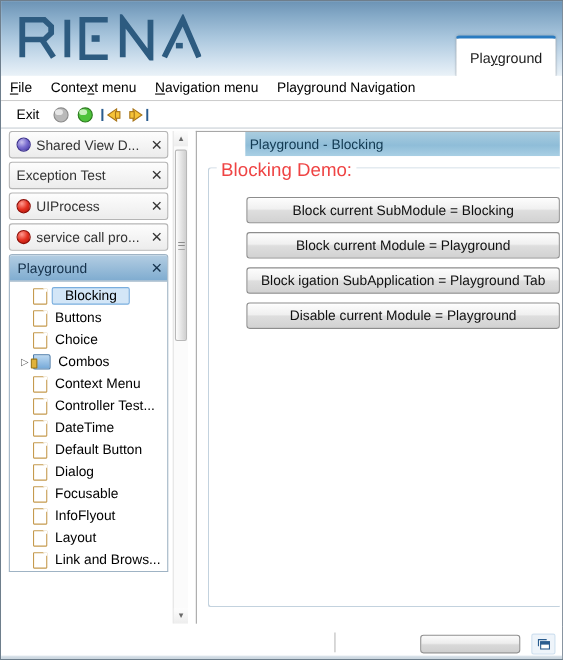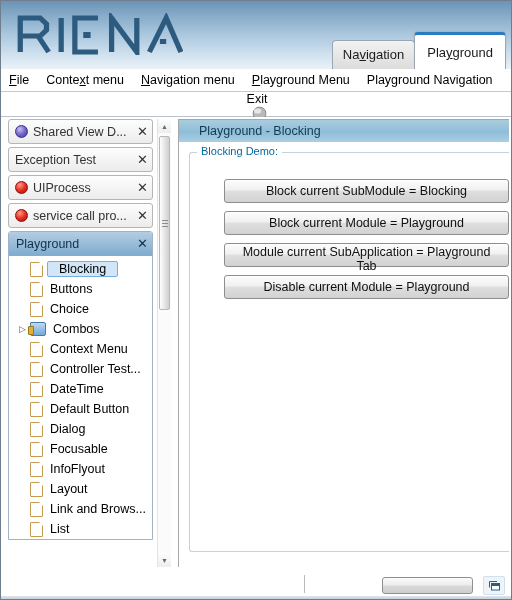--- a/index.html
+++ b/index.html
@@ -54,21 +54,21 @@
     background:#ffffff;border-bottom:1px solid #c8c8c8;
     display:flex;align-items:center;padding-left:8px;box-sizing:border-box;
   }
   .menu{font-size:12.5px;color:#000;margin-right:17px;white-space:nowrap;}
   .menu u{text-decoration:underline;}
 
   
   .toolbar{
     position:absolute;left:0;top:91px;width:510px;height:25px;
     background:#ffffff;border-bottom:1px solid #b9c2ca;
-    display:flex;align-items:center;padding-left:14px;box-sizing:border-box;flex-direction:column;
+    display:flex;align-items:center;padding-left:14px;box-sizing:border-box;
   }
   .tb-exit{font-size:12.5px;color:#000;margin-right:12px;}
   .tb-ico{margin-right:7px;display:flex;align-items:center;}
 
   
   .bodyarea{position:absolute;left:0;top:116px;width:510px;height:452px;background:#fff;}
 
   
   .nav{
     position:absolute;left:2px;top:2px;width:168px;height:448px;
@@ -162,34 +162,35 @@
   .sb-grip{width:6px;height:7px;
     background:repeating-linear-gradient(to bottom,#8c8c8c 0 1px,transparent 1px 3px);}
 
   
   .content{
     position:absolute;left:177px;top:2px;width:331px;height:448px;
     border:1px solid #a7a7a7;border-right:none;border-bottom:none;
     background:#fff;box-sizing:border-box;overflow:hidden;
   }
   .cnt-title{
-    height:22px;line-height:22px;padding-left:20px;
+    height:22px;line-height:22px;padding-left:4px;
     background:linear-gradient(to bottom,#a9ccdf,#8fbdd8 55%,#a9cfe4);
     color:#123a52;font-size:12.5px;
     border-bottom:1px solid #ffffff;
+    margin-left:44px;
   }
   .cnt-body{position:absolute;left:0;top:23px;right:0;bottom:0;background:#fff;padding:9px 0 0 10px;}
   .group{
     position:relative;border:1px solid #c3d2de;border-right:none;
     border-radius:3px 0 0 3px;
     height:400px;margin-right:0;padding-top:0;box-sizing:border-box;
   }
   .group-legend{
     position:absolute;left:7px;top:-8px;background:#fff;padding:0 4px;
-    font-size:11px;color:#0369a1;
+    font-size:17px;color:#ef4444;
   }
   .btnstack{padding:26px 0 0 22px;}
   .pbtn{
     display:block;width:285px;height:24px;margin-bottom:8px;
     border:1px solid #8d8d8d;border-radius:3px;
     background:linear-gradient(to bottom,#fdfdfd 0%,#f0f0f0 45%,#dedede 52%,#d2d2d2 100%);
     font-family:"Liberation Sans","DejaVu Sans",sans-serif;
     font-size:12.5px;color:#101010;cursor:default;
     box-shadow:0 1px 0 rgba(255,255,255,.7) inset;
     margin-left:12px;
@@ -237,41 +238,35 @@
           <path d="M92,39 L92,5 L116,39 L116,5"></path>
 
           <path d="M128,39 L144,5 L158,39"></path>
         </g>
         <rect x="65" y="19" width="7" height="6" fill="#2d5b80"></rect>
         <rect x="138" y="26" width="6" height="5" fill="#2d5b80"></rect>
       </svg>
     </div>
 
     <div class="tabs">
-      <div class="tab">
-        <span>Na<u>v</u>igation</span>
-      </div>
       <div class="tab active">
         <span>Pla<u>y</u>ground</span>
       </div>
     </div>
   </div>
 
   <div class="menubar">
     <div class="menu">
       <span><u>F</u>ile</span>
     </div>
     <div class="menu">
       <span>Conte<u>x</u>t menu</span>
     </div>
     <div class="menu">
       <span><u>N</u>avigation menu</span>
-    </div>
-    <div class="menu">
-      <span><u>P</u>layground Menu</span>
     </div>
     <div class="menu">
       <span>Playground Navigation</span>
     </div>
   </div>
 
   <div class="toolbar">
     <div class="tb-exit">
       <span>Exit</span>
     </div>
@@ -415,25 +410,20 @@
               <span class="ico-doc"></span>
               <span class="tlabel">Layout</span>
             </div>
 
             <div class="tnode">
               <span class="ind"></span>
               <span class="ico-doc"></span>
               <span class="tlabel">Link and Brows...</span>
             </div>
 
-            <div class="tnode">
-              <span class="ind"></span>
-              <span class="ico-doc"></span>
-              <span class="tlabel">List</span>
-            </div>
 
           </div>
         </div>
       </div>
 
       <div class="nav-sb">
         <div class="sb-arrow">▲</div>
         <div class="sb-thumb">
           <span class="sb-grip"></span>
         </div>
@@ -442,21 +432,21 @@
     </div>
 
     <div class="content">
       <div class="cnt-title">Playground - Blocking</div>
       <div class="cnt-body">
         <div class="group">
           <span class="group-legend">Blocking Demo:</span>
           <div class="btnstack">
             <button class="pbtn">Block current SubModule = Blocking</button>
             <button class="pbtn">Block current Module = Playground</button>
-            <button class="pbtn">Module current SubApplication = Playground Tab</button>
+            <button class="pbtn">Block igation SubApplication = Playground Tab</button>
             <button class="pbtn">Disable current Module = Playground</button>
           </div>
         </div>
       </div>
     </div>
   </div>
 
   <div class="status">
     <span class="st-sep"></span>
     <div class="st-prog"></div>

